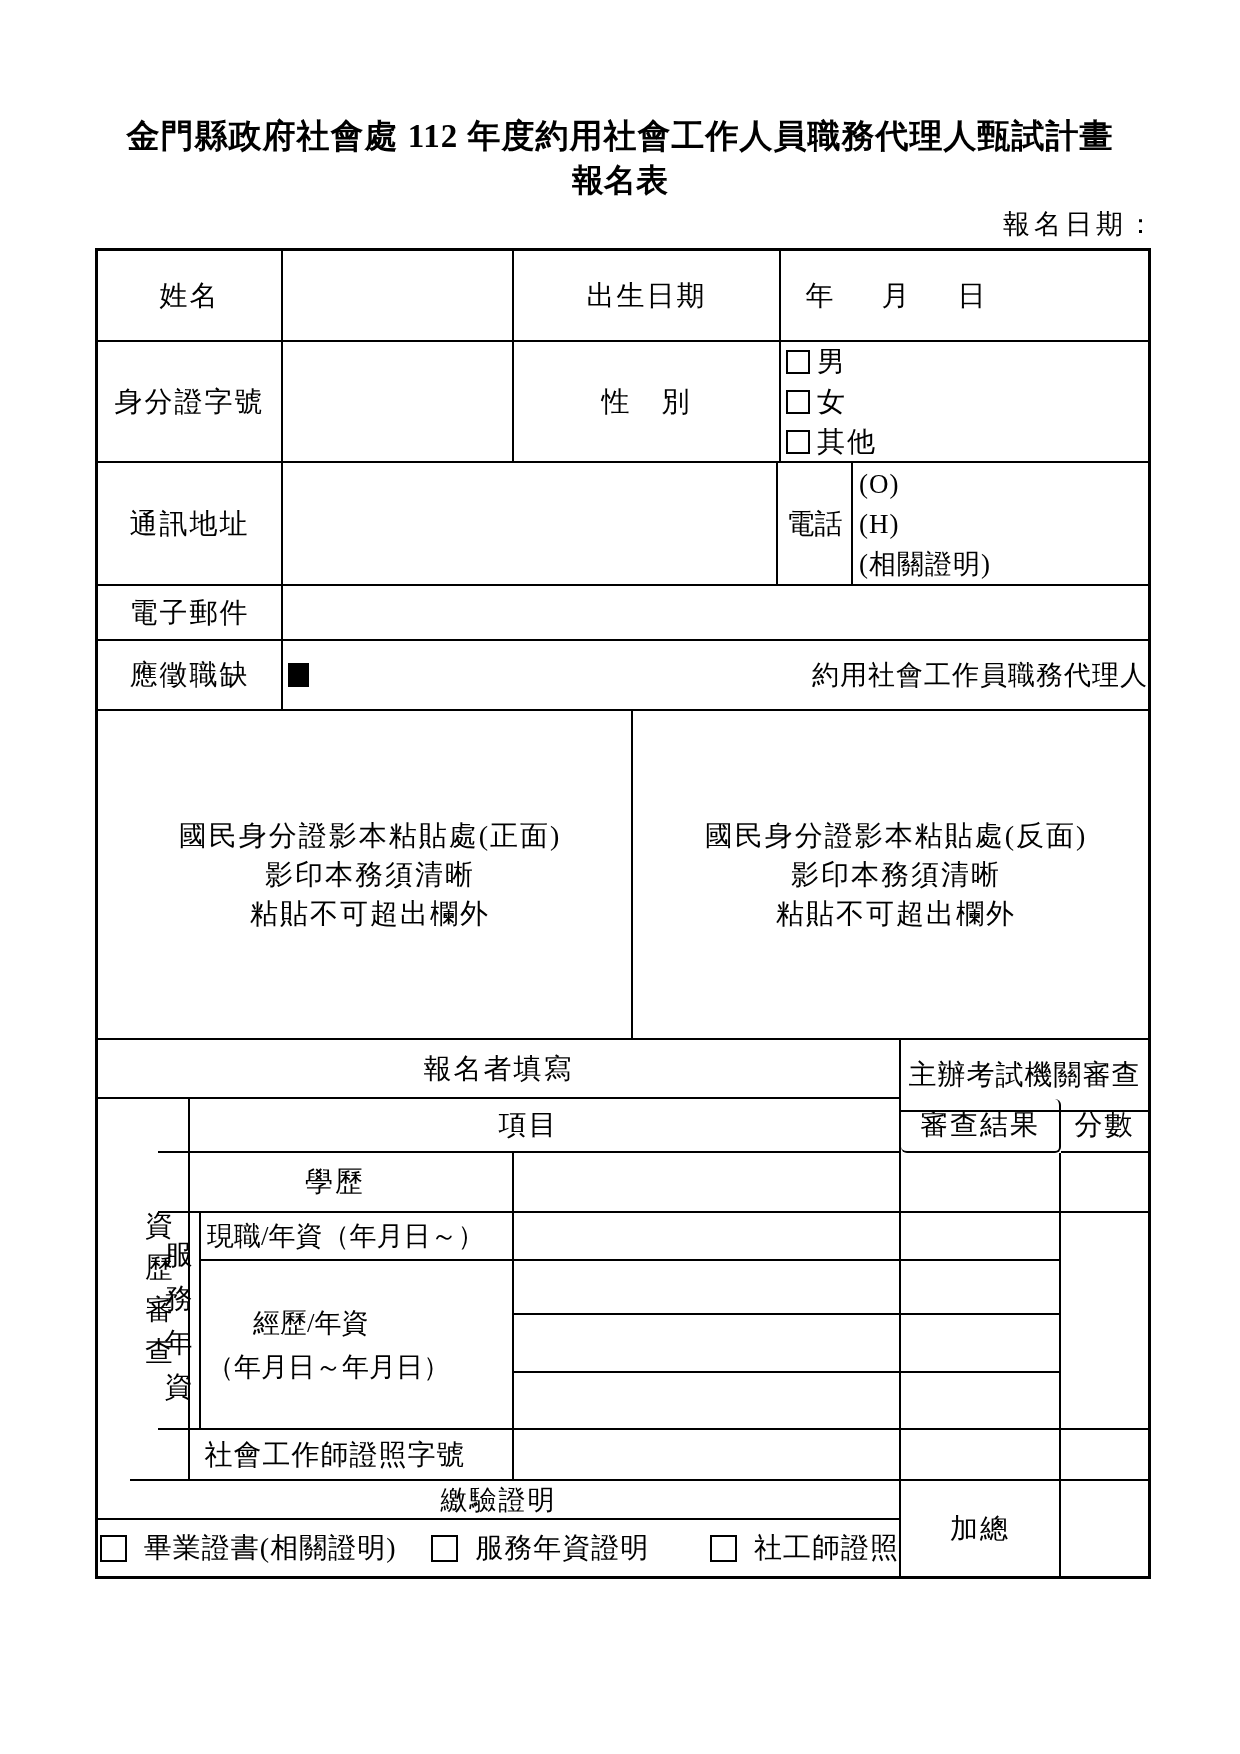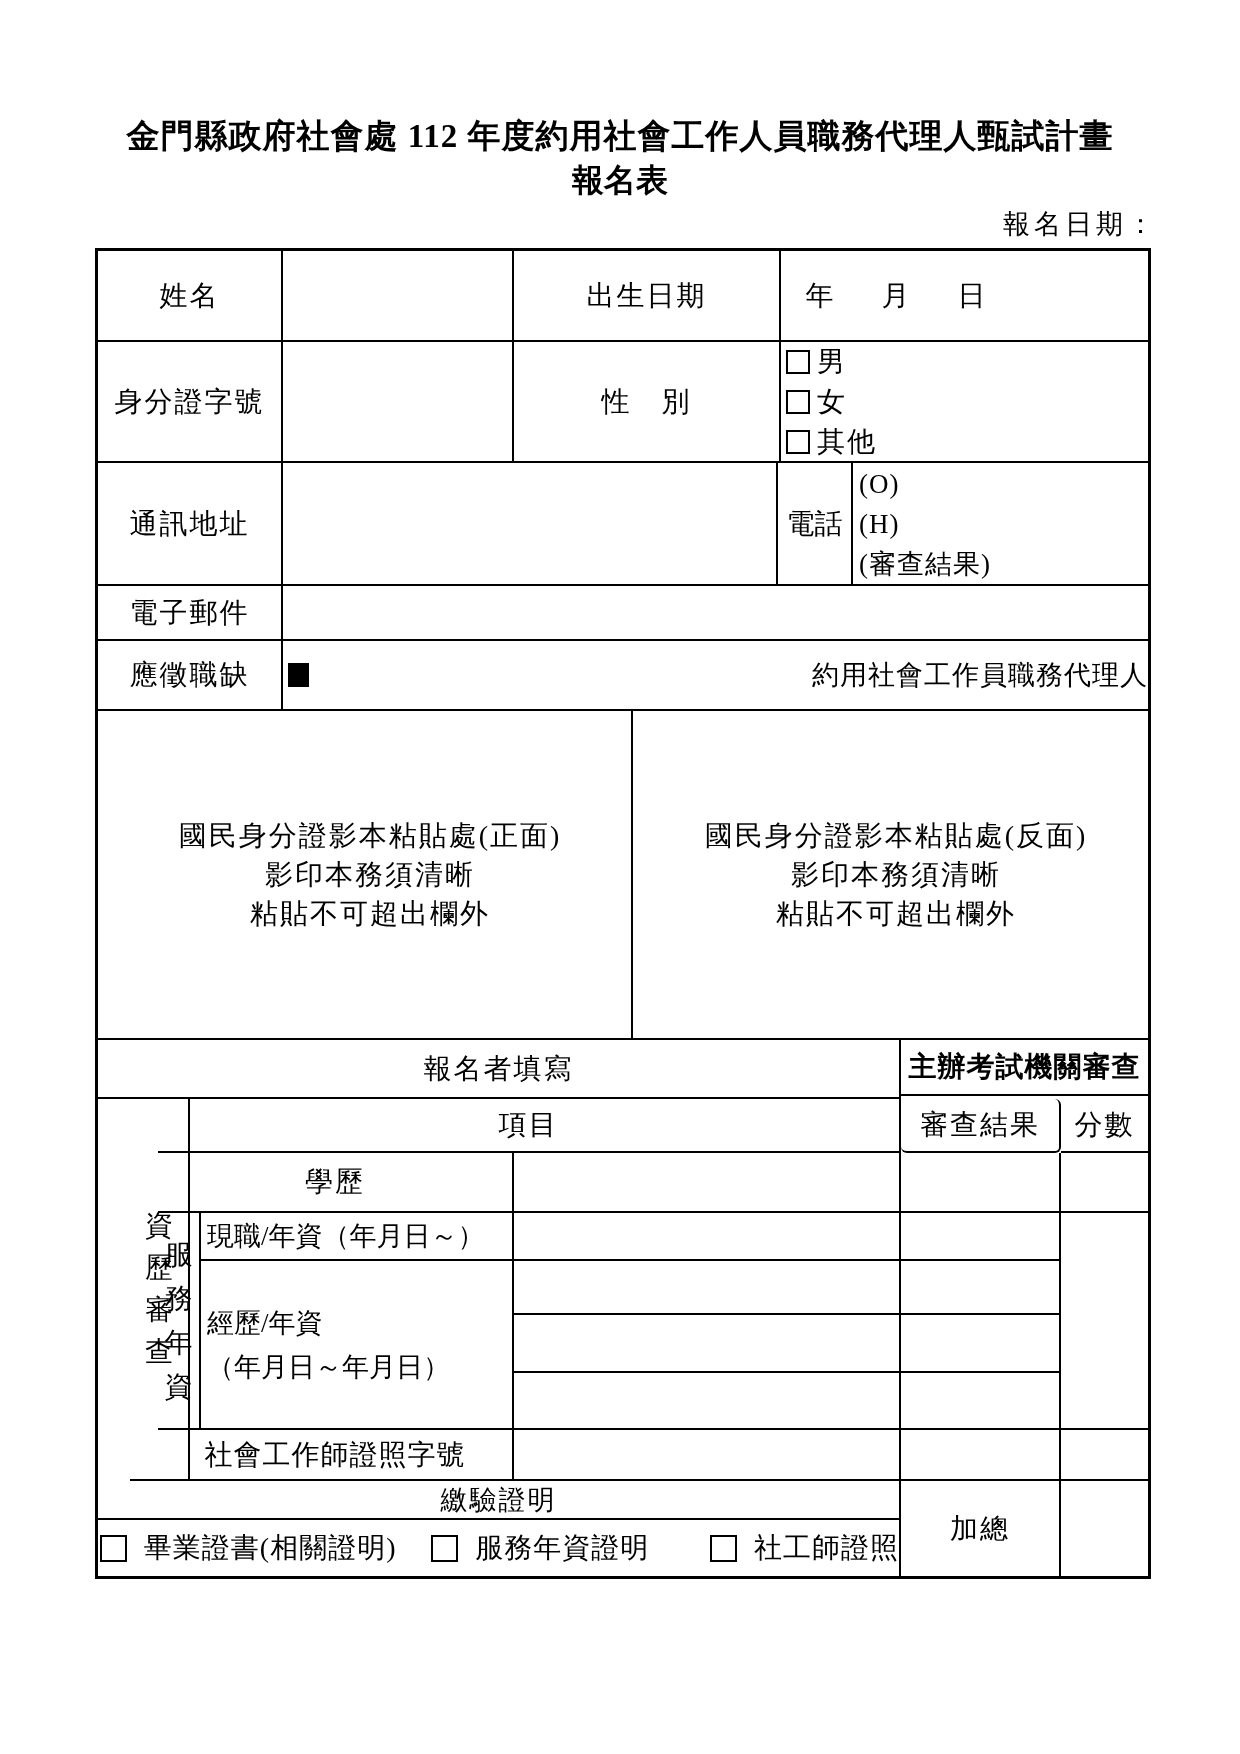--- a/index.html
+++ b/index.html
@@ -68,21 +68,21 @@
         <span>其他</span>
       </div>
   </div>
 
   <div class="cell" style="left:0;top:212px;width:185px;height:123px;">通訊地址</div>
   <div class="cell" style="left:185px;top:212px;width:495px;height:123px;"></div>
   <div class="cell" style="left:680px;top:212px;width:75px;height:123px;letter-spacing:0;">電話</div>
   <div class="cell nr col small" style="left:755px;top:212px;width:295px;height:123px;align-items:flex-start;justify-content:center;padding-left:6px;letter-spacing:1px;">
     <div style="line-height:40px;">(O)</div>
     <div style="line-height:40px;">(H)</div>
-    <div style="line-height:40px;">(審查結果)</div>
+    <div style="line-height:40px;">(相關證明)</div>
   </div>
 
   <div class="cell" style="left:0;top:335px;width:185px;height:55px;">電子郵件</div>
   <div class="cell nr" style="left:185px;top:335px;width:865px;height:55px;"></div>
 
   <div class="cell" style="left:0;top:390px;width:185px;height:70px;">應徵職缺</div>
   <div class="cell nr left small" style="left:185px;top:390px;width:865px;height:70px;padding-left:5px;letter-spacing:1px;">
     <span class="fsq"></span>
       <span>約用社會工作員職務代理人</span>
   </div>
@@ -92,21 +92,21 @@
     <div class="photo-line">影印本務須清晰</div>
     <div class="photo-line">粘貼不可超出欄外</div>
   </div>
   <div class="cell nr col" style="left:535px;top:460px;width:515px;height:329px;">
     <div class="photo-line">國民身分證影本粘貼處(反面)</div>
     <div class="photo-line">影印本務須清晰</div>
     <div class="photo-line">粘貼不可超出欄外</div>
   </div>
 
   <div class="cell" style="left:0;top:789px;width:803px;height:59px;">報名者填寫</div>
-  <div class="cell nr" style="left:803px;top:789px;width:247px;height:56px;letter-spacing:1px;font-weight:bold;">主辦考試機關審查</div>
+  <div class="cell nr" style="left:803px;top:789px;width:247px;height:72px;letter-spacing:1px;">主辦考試機關審查</div>
 
   <div class="cell" style="left:0;top:848px;width:60px;height:382px;line-height:42px;margin-left:32px;">
       <span class="vtext">資歷審查</span>
     </div>
   <div class="cell" style="left:60px;top:848px;width:743px;height:54px;">項目</div>
   <div class="cell" style="left:803px;top:848px;width:160px;height:54px;border-radius:6px;">審查結果</div>
   <div class="cell nr" style="left:963px;top:848px;width:87px;height:54px;">分數</div>
 
   <div class="cell" style="left:60px;top:902px;width:356px;height:60px;">學歷</div>
   <div class="cell" style="left:416px;top:902px;width:387px;height:60px;"></div>
@@ -115,21 +115,21 @@
 
   <div class="cell" style="left:60px;top:962px;width:43px;height:217px;line-height:44px;">
       <span class="vtext">服務年資</span>
     </div>
   <div class="cell left small" style="left:103px;top:962px;width:313px;height:48px;padding-left:6px;letter-spacing:0;">現職/年資（年月日～）</div>
   <div class="cell" style="left:416px;top:962px;width:387px;height:48px;"></div>
   <div class="cell" style="left:803px;top:962px;width:160px;height:48px;"></div>
   <div class="cell nr" style="left:963px;top:962px;width:87px;height:217px;"></div>
 
   <div class="cell left col small" style="left:103px;top:1010px;width:313px;height:169px;align-items:flex-start;justify-content:center;padding-left:6px;letter-spacing:0;">
-    <div style="line-height:44px;">經歷/年資</div>
+    <div style="line-height:44px;margin-left:46px;">經歷/年資</div>
     <div style="line-height:44px;">（年月日～年月日）</div>
   </div>
   <div class="cell" style="left:416px;top:1010px;width:387px;height:54px;"></div>
   <div class="cell" style="left:803px;top:1010px;width:160px;height:54px;"></div>
   <div class="cell" style="left:416px;top:1064px;width:387px;height:58px;"></div>
   <div class="cell" style="left:803px;top:1064px;width:160px;height:58px;"></div>
   <div class="cell" style="left:416px;top:1122px;width:387px;height:57px;"></div>
   <div class="cell" style="left:803px;top:1122px;width:160px;height:57px;"></div>
 
   <div class="cell" style="left:60px;top:1179px;width:356px;height:51px;letter-spacing:1px;">社會工作師證照字號</div>

